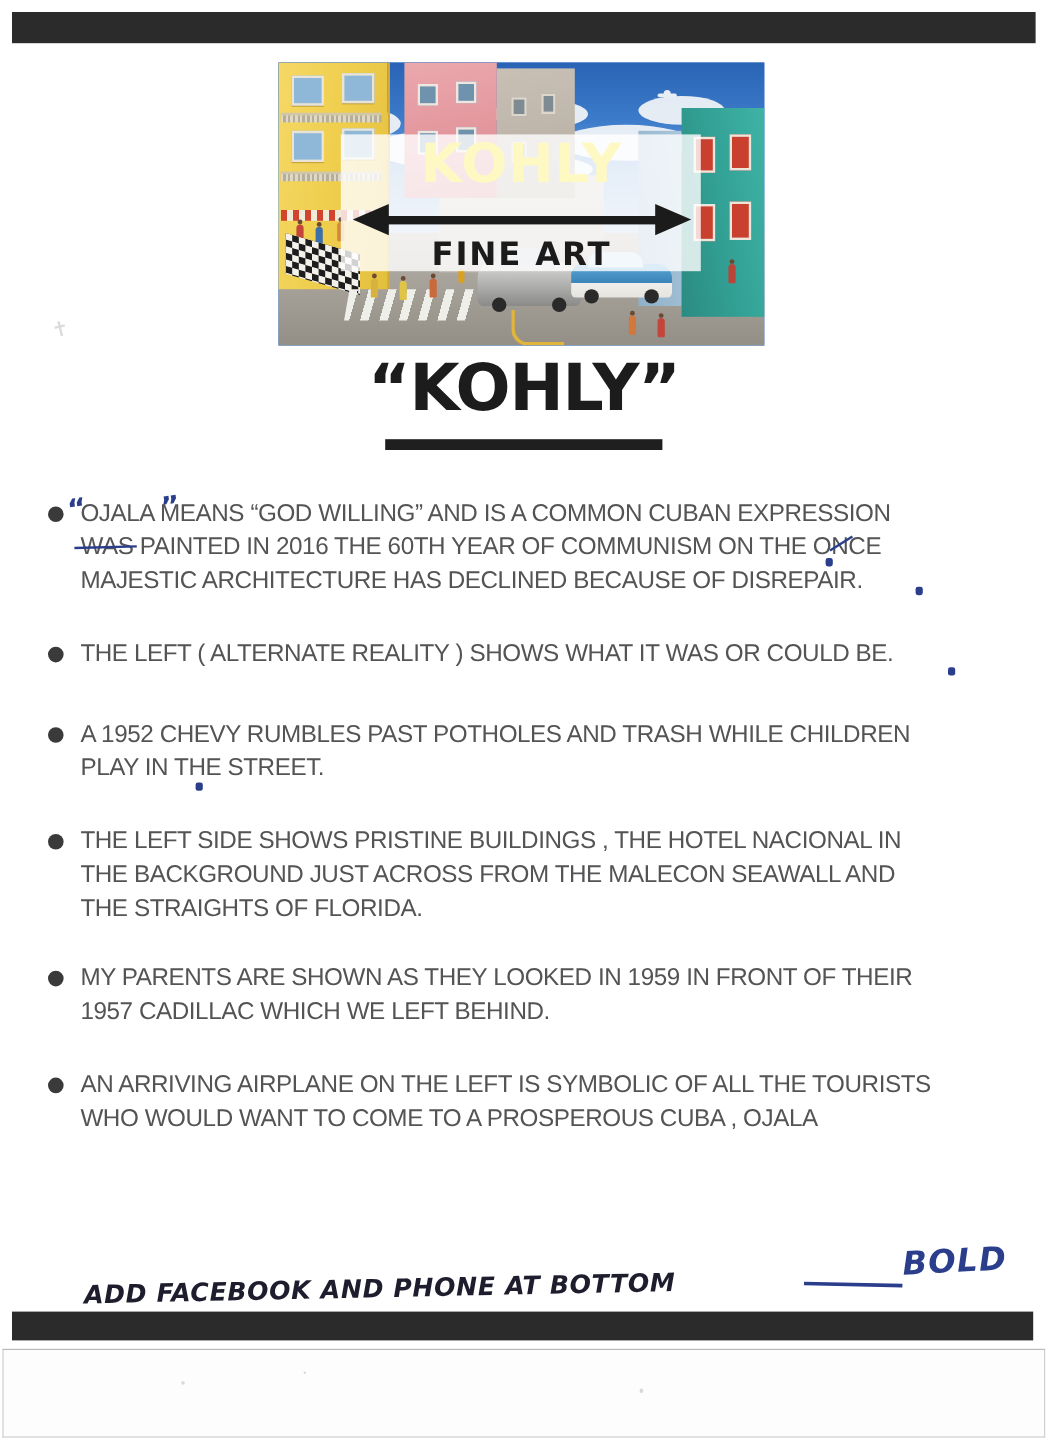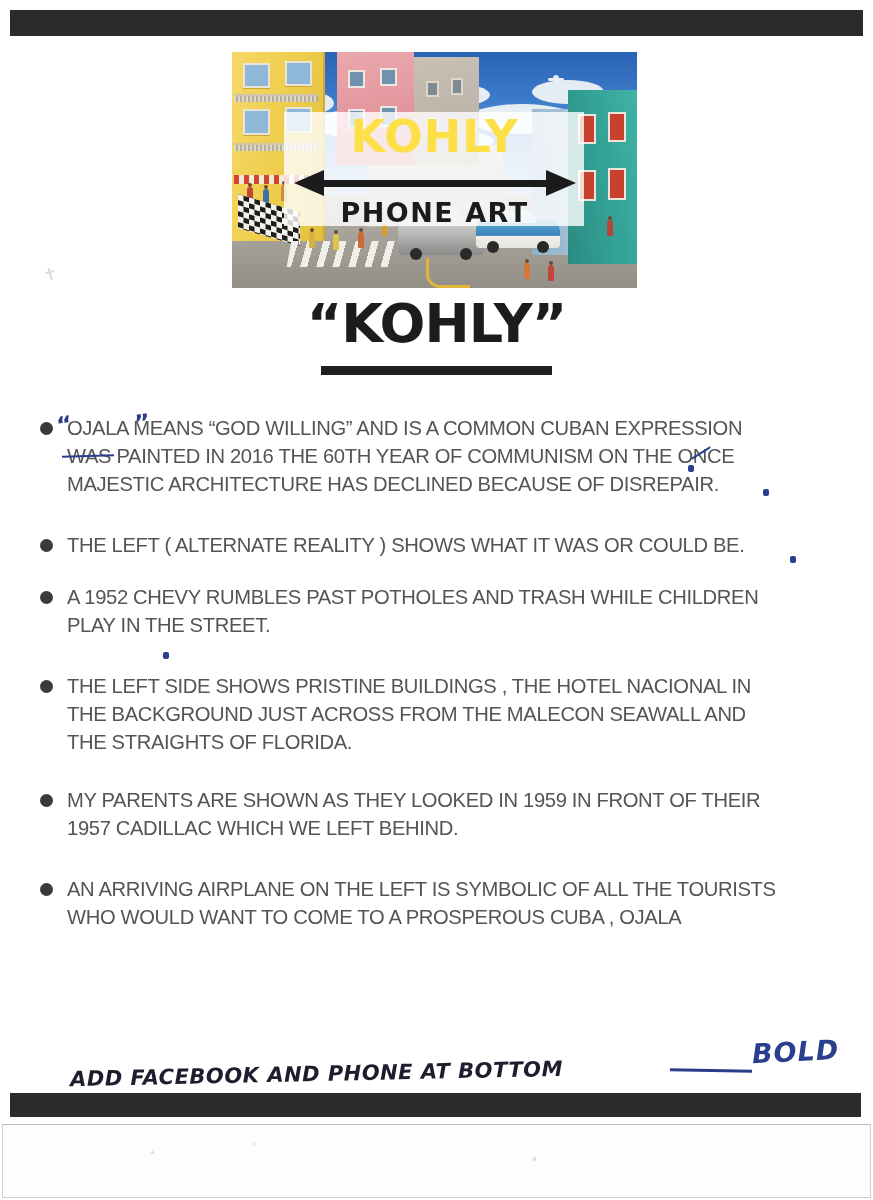--- a/index.html
+++ b/index.html
@@ -185,21 +185,21 @@
   }
   .logo-word {
     position: absolute;
     left: 0; top: 62px;
     width: 405px;
     text-align: center;
     font-family: "DejaVu Sans", sans-serif;
     font-weight: bold;
     font-size: 45px;
     letter-spacing: 1px;
-    color: #fde047;
+    color: #fef9c3;
     line-height: 1;
   }
   .logo-sub {
     position: absolute;
     left: 0; top: 147px;
     width: 405px;
     text-align: center;
     font-family: "DejaVu Sans", sans-serif;
     font-weight: bold;
     font-size: 27px;
@@ -434,36 +434,36 @@
     <div class="person" style="right:6%; bottom:22%; background:#b8453a;"></div>
     <div class="hydrant" style="left:37%; bottom:22%;"></div>
 
     <div class="logo-banner"></div>
     <div class="logo-word">KOHLY</div>
     <div class="arrow-wrap">
       <div class="arrow-head-l"></div>
       <div class="arrow-bar"></div>
       <div class="arrow-head-r"></div>
     </div>
-    <div class="logo-sub">PHONE ART</div>
+    <div class="logo-sub">FINE ART</div>
   </div>
 
   <div class="title">“KOHLY”</div>
   <div class="title-rule"></div>
 
   <div class="bullets">
 
     <div class="bullet-item" style="margin-bottom:33px;">
       <span class="bullet-dot"></span>
       <div class="bullet-text">OJALA MEANS “GOD WILLING” AND IS A COMMON CUBAN EXPRESSION
 WAS PAINTED IN 2016 THE 60TH  YEAR OF COMMUNISM ON THE ONCE
 MAJESTIC ARCHITECTURE HAS DECLINED BECAUSE OF DISREPAIR.</div>
     </div>
 
-    <div class="bullet-item" style="margin-bottom:24px;">
+    <div class="bullet-item" style="margin-bottom:39px;">
       <span class="bullet-dot"></span>
       <div class="bullet-text">THE LEFT ( ALTERNATE REALITY ) SHOWS WHAT IT WAS OR COULD BE.</div>
     </div>
 
 
     <div class="bullet-item" style="margin-bottom:33px;">
       <span class="bullet-dot"></span>
       <div class="bullet-text">A 1952 CHEVY RUMBLES PAST POTHOLES AND TRASH WHILE CHILDREN
 PLAY IN THE STREET.</div>
     </div>

